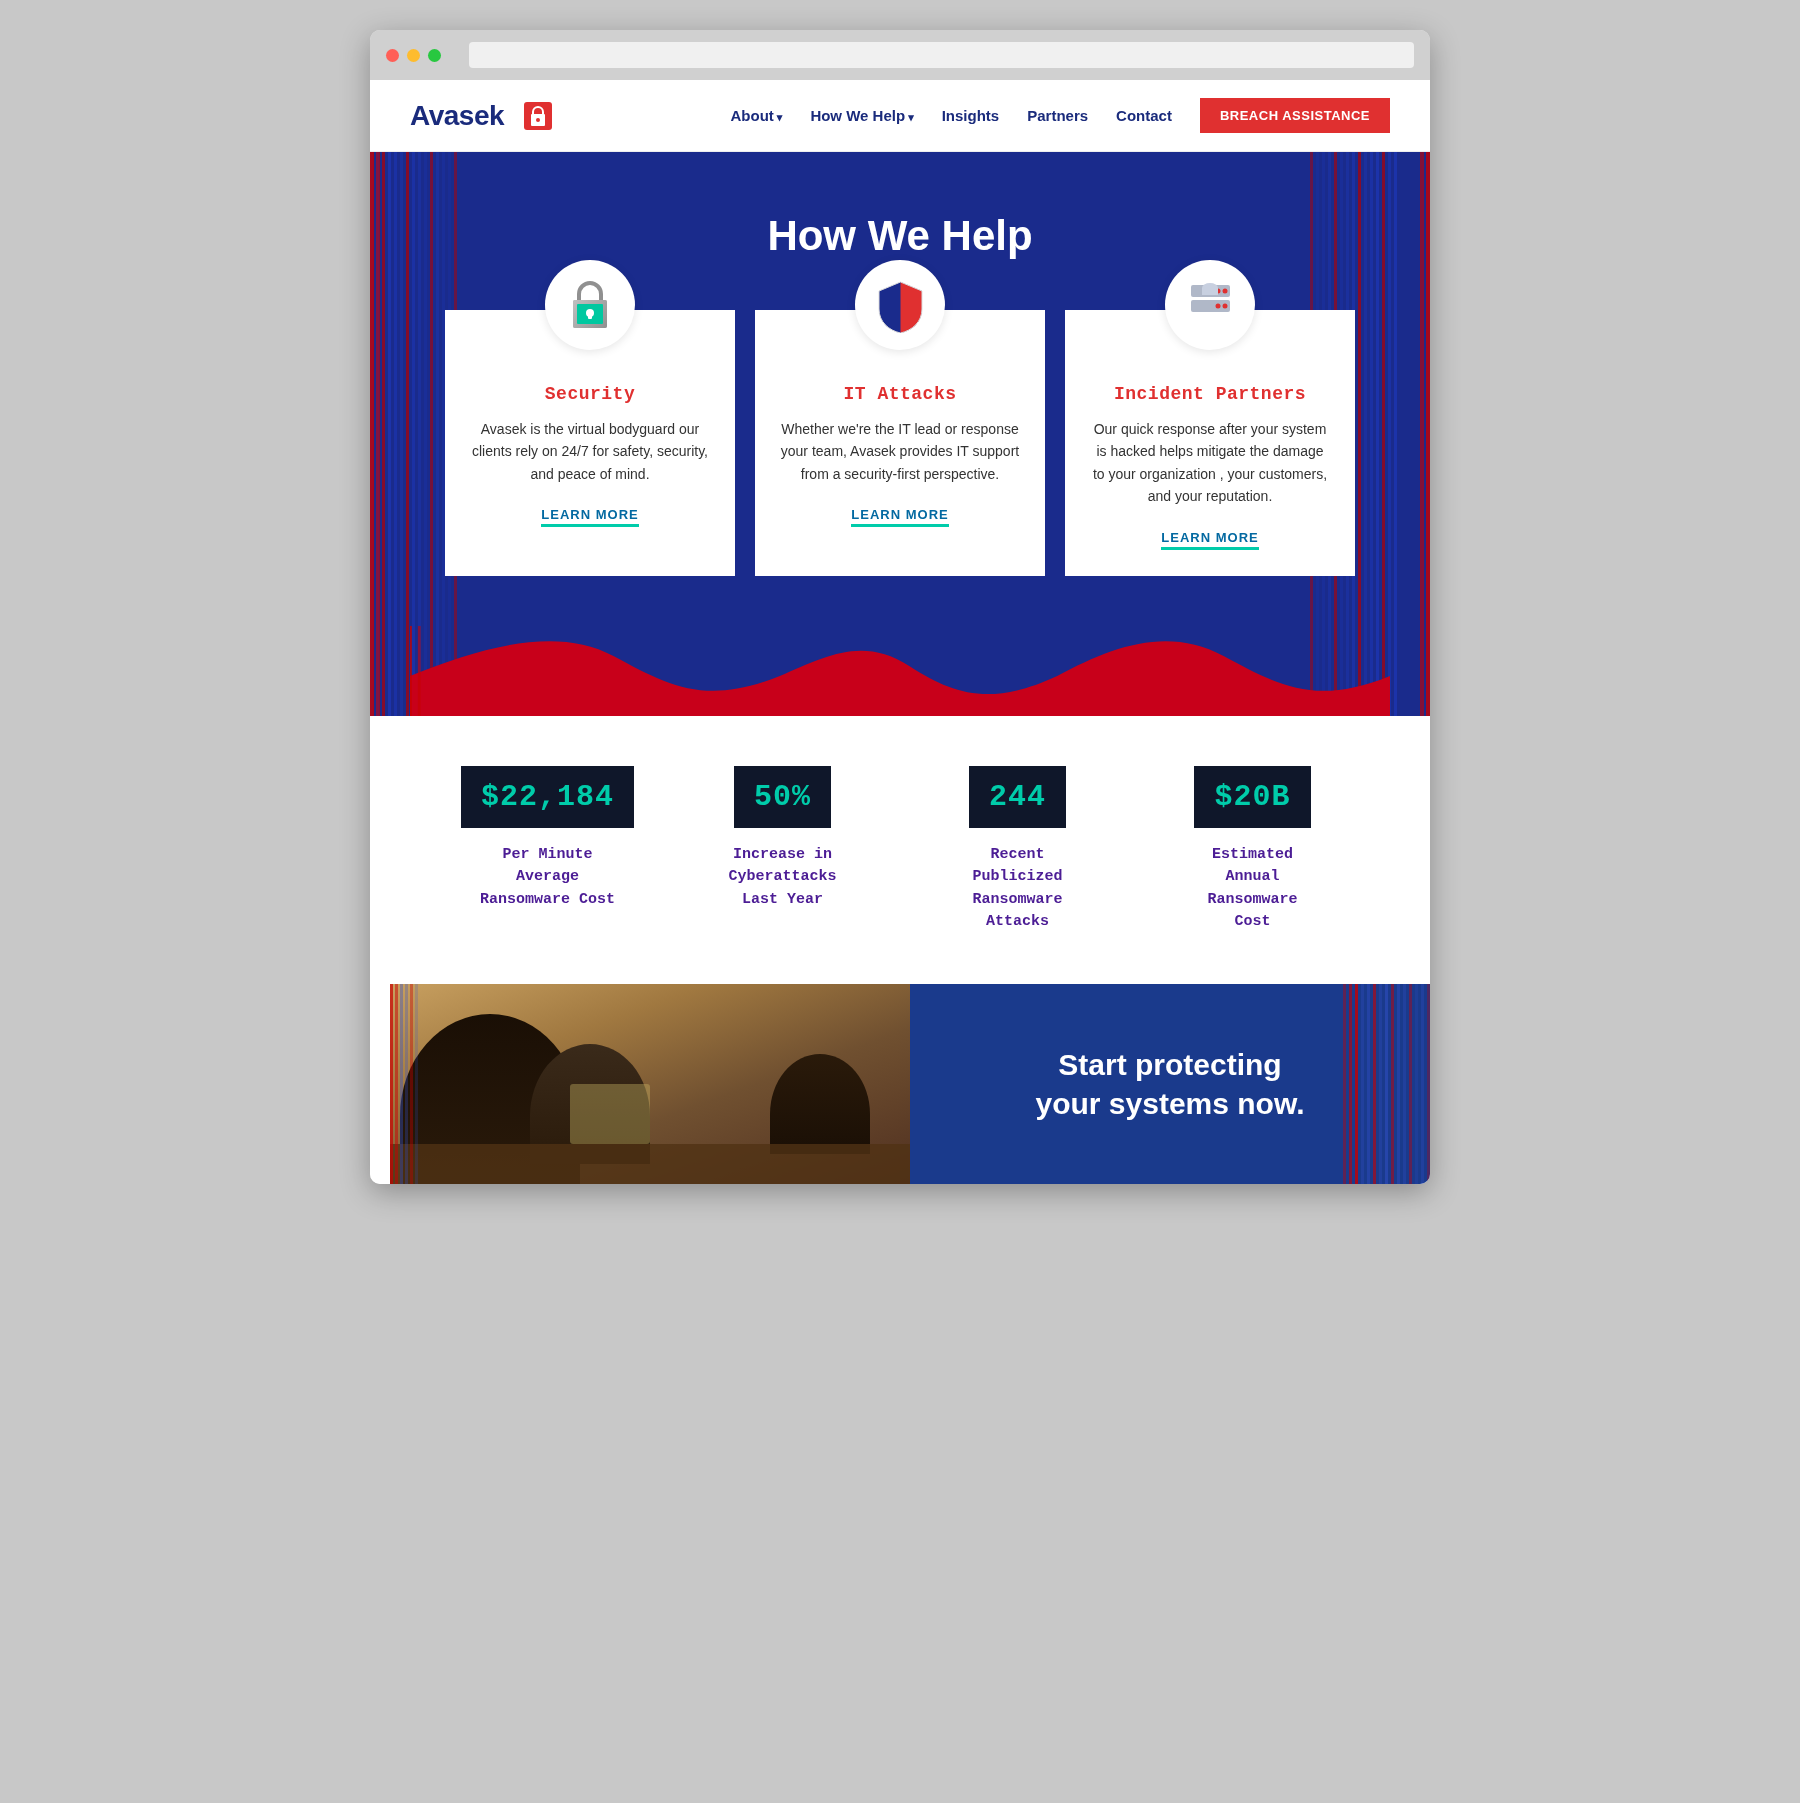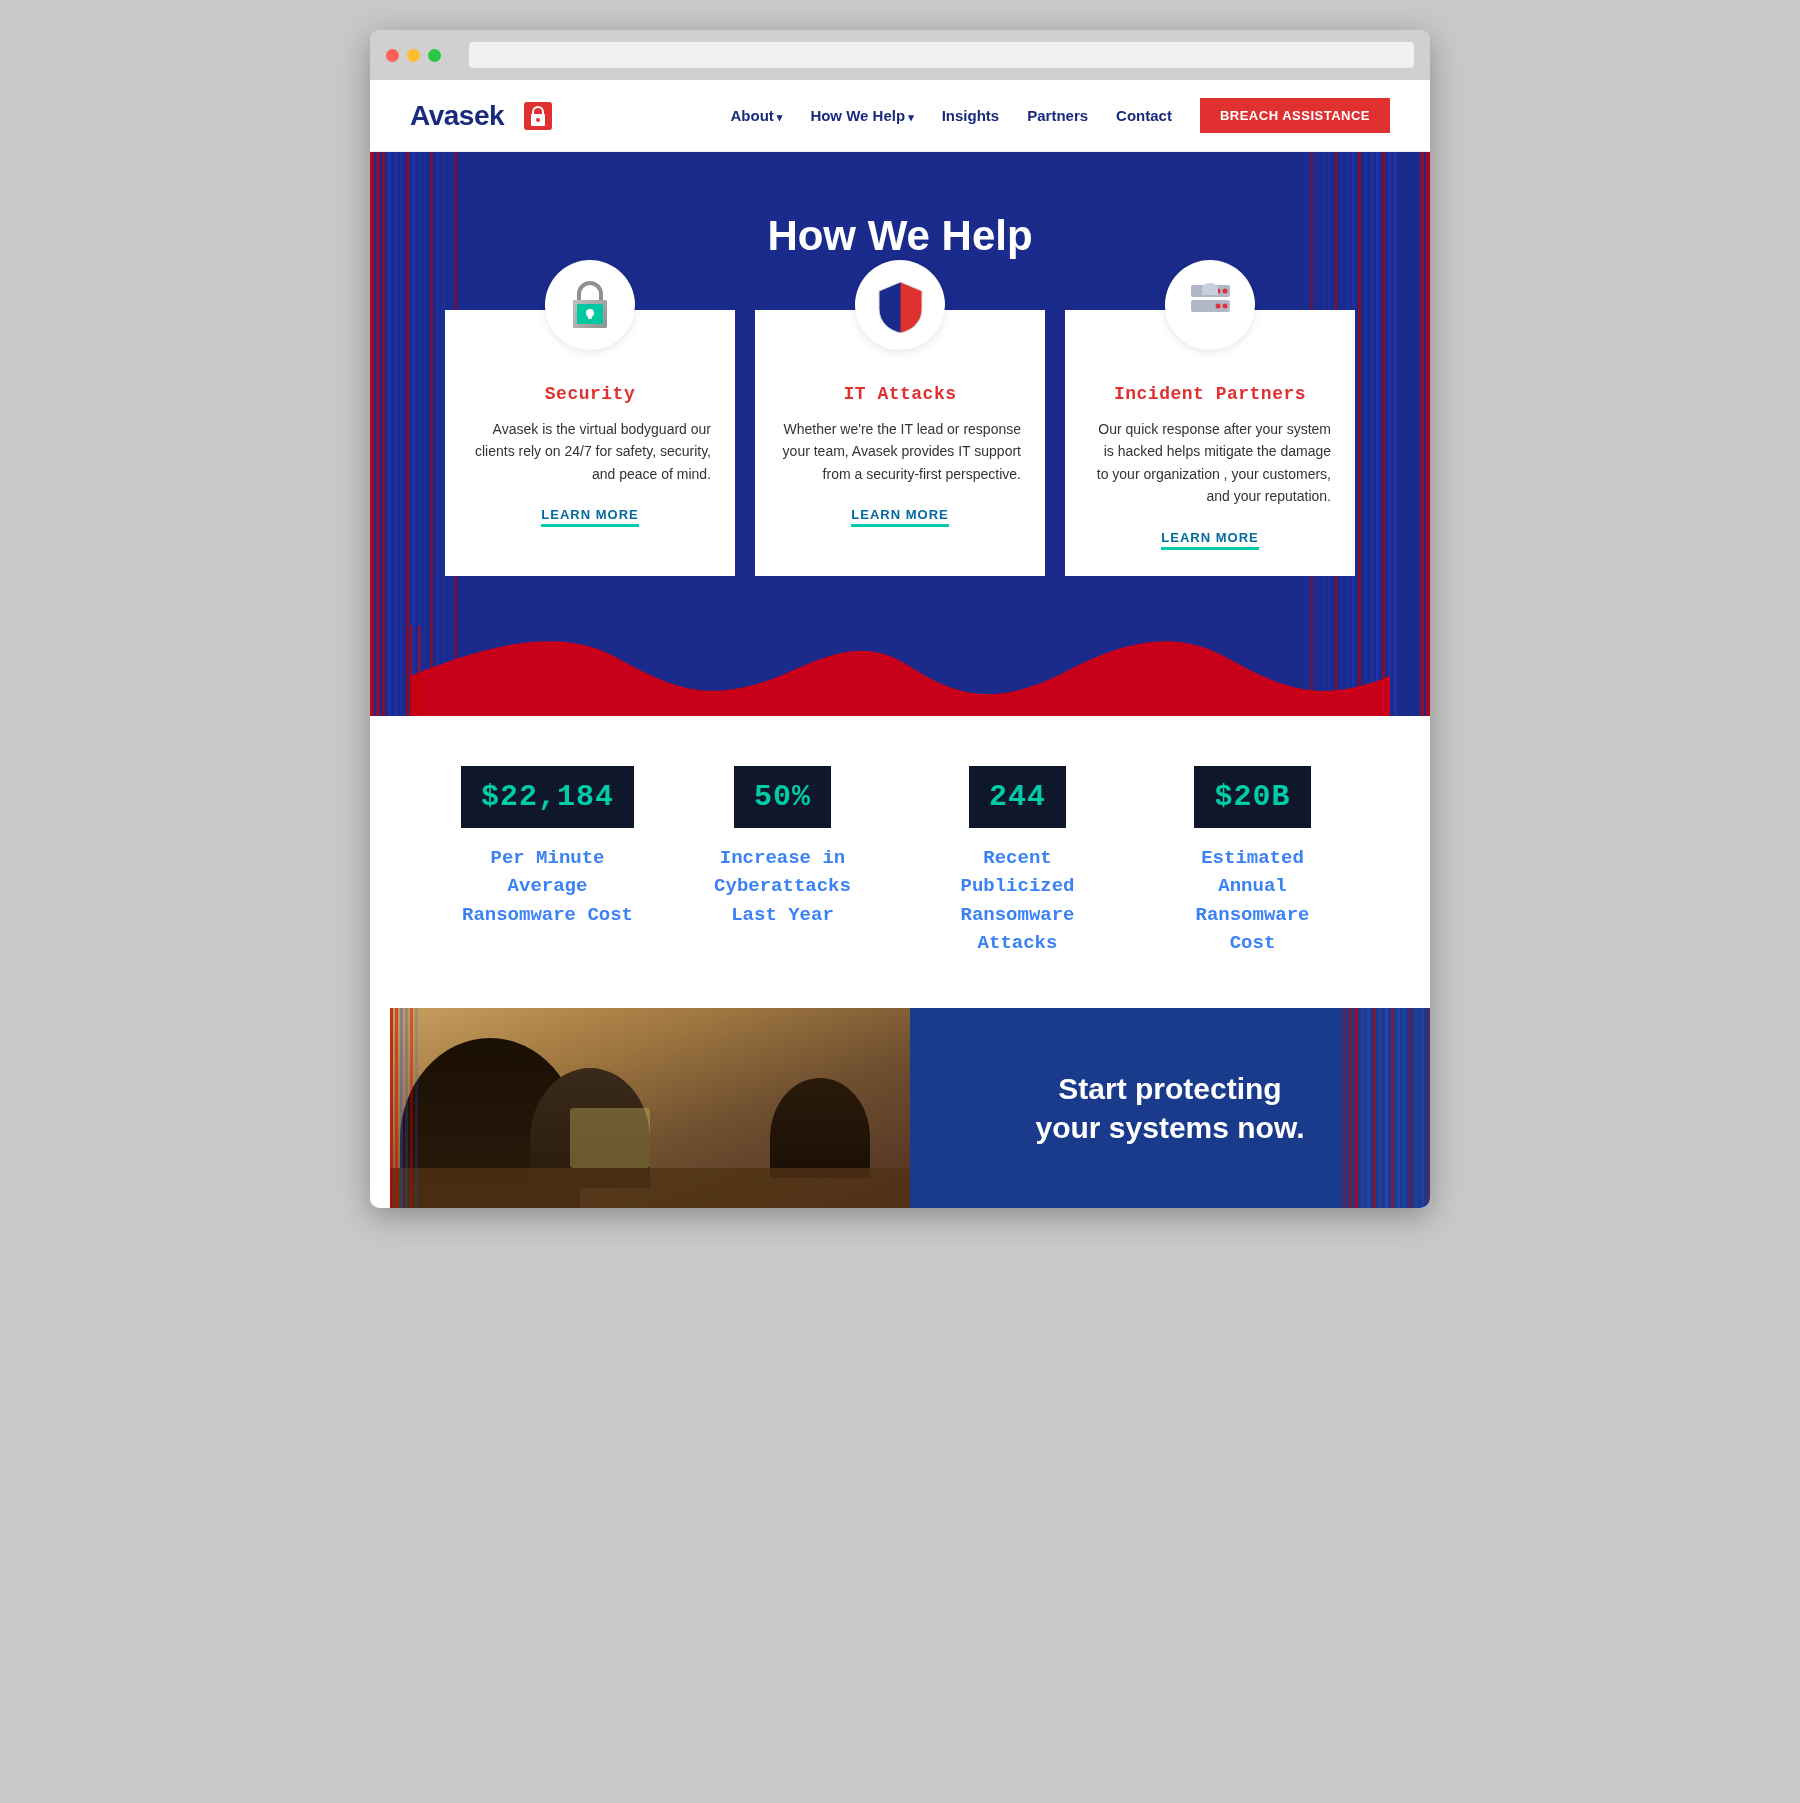--- a/index.html
+++ b/index.html
@@ -185,21 +185,20 @@
       margin-bottom: 14px;
       font-family: 'Courier New', monospace;
       letter-spacing: 0.5px;
     }
 
     .card-desc {
       font-size: 14px;
       color: #333;
       line-height: 1.6;
       margin-bottom: 20px;
-      text-align: right;
     }
 
     .learn-more {
       font-size: 13px;
       font-weight: 700;
       color: #0369a1;
       text-decoration: none;
       letter-spacing: 1px;
       border-bottom: 3px solid #00ccaa;
       padding-bottom: 2px;
@@ -229,23 +228,23 @@
 
     .stat-value {
       font-size: 30px;
       font-weight: 900;
       color: #00ccaa;
       font-family: 'Courier New', monospace;
       letter-spacing: 1px;
     }
 
     .stat-label {
-      font-size: 19px;
+      font-size: 15px;
       font-weight: 700;
-      color: #3b82f6;
+      color: #4c1d95;
       line-height: 1.5;
       font-family: 'Courier New', monospace;
     }
 
     
     .cta-section {
       display: flex;
       height: 200px;
       overflow: hidden;
       padding-left: 20px;

